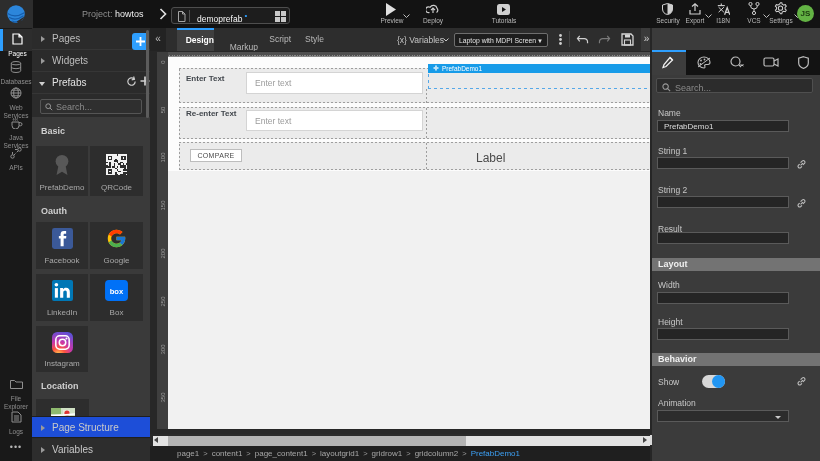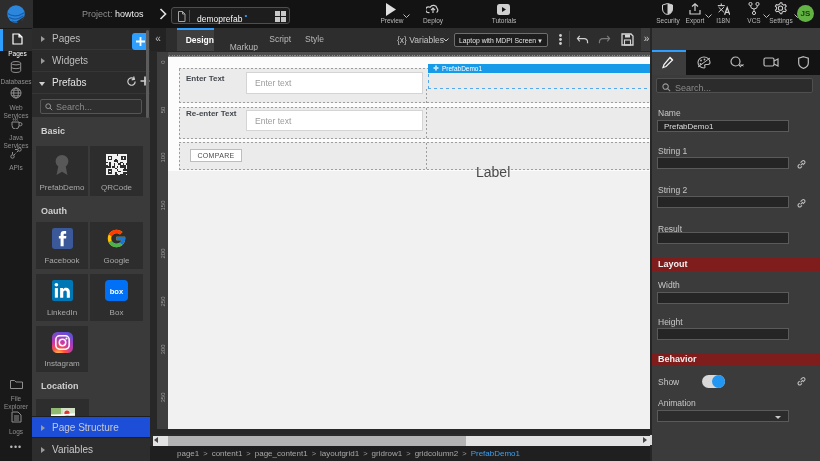--- a/index.html
+++ b/index.html
@@ -57,21 +57,21 @@
   #hscroll { position:absolute; left:0; top:406px; width:500px; height:12px; background:#2a2a2a; }
   #bcrumb { position:absolute; left:0; top:418px; width:500px; height:15px; background:#1f1f1f; font-size:8px; color:#a8a8a8; line-height:15px; white-space:nowrap; }
   .bsep { margin:0 4px; color:#9a9a9a; font-size:7.5px; }
 
   
   #rpanel { position:absolute; left:650px; top:28px; width:170px; height:433px; background:#3b3b3b; }
   #rp-head { position:absolute; left:0; top:0; width:170px; height:22px; background:#333333; color:#e8e8e8; font-size:9px; line-height:22px; }
   #rp-tabs { position:absolute; left:0; top:22px; width:170px; height:25px; background:#131313; }
   .rp-lbl { position:absolute; left:8px; font-size:8.5px; color:#c7c7c7; }
   .rp-input { position:absolute; left:7px; width:132px; height:12px; background:#252525; border:1px solid #5a5a5a; color:#ddd; font-size:8px; }
-  .rp-sec { position:absolute; left:0; width:170px; height:13px; background:#7f1d1d; color:#f0f0f0; font-size:9px; font-weight:bold; line-height:13px; }
+  .rp-sec { position:absolute; left:0; width:170px; height:13px; background:#737373; color:#f0f0f0; font-size:9px; font-weight:bold; line-height:13px; }
 </style>
 </head>
 <body>
 <div id="topbar">
   <div id="logo">
     <svg width="20" height="20" style="position:absolute;left:6px;top:4px" viewBox="0 0 24 24">
       <circle cx="12" cy="12" r="10.5" fill="#2c86db"></circle>
       <path d="M2 11.5 Q 11 17.5 22 10.5" stroke="#165ead" stroke-width="1.5" fill="none"></path>
       <path d="M3.5 16 Q 12 21 21 14.2" stroke="#165ead" stroke-width="1.5" fill="none"></path>
       <path d="M7.5 20.3 Q 13 23.3 18.5 18.6" stroke="#165ead" stroke-width="1.4" fill="none"></path>
@@ -466,21 +466,21 @@
     <div class="dashedbox" style="left:11px;top:50px;right:-2px;height:32px;"></div>
     <div class="dashedbox" style="left:11px;top:85px;right:-2px;height:28px;"></div>
     <div class="vdash" style="left:258px;top:31px;height:15px;"></div>
     <div class="vdash" style="left:258px;top:51px;height:30px;"></div>
     <div class="vdash" style="left:258px;top:86px;height:26px;"></div>
     <div class="abs" style="left:18px;top:17px;font-size:8px;font-weight:bold;color:#41464c;">Enter Text</div>
     <div class="form-input" style="left:78px;top:15px;width:177px;height:22px;line-height:21px;"><span style="margin-left:8px;">Enter text</span></div>
     <div class="abs" style="left:18px;top:52px;font-size:8px;font-weight:bold;color:#41464c;">Re-enter Text</div>
     <div class="form-input" style="left:78px;top:53px;width:177px;height:21px;line-height:20px;"><span style="margin-left:8px;">Enter text</span></div>
     <div class="abs" style="left:22px;top:92px;width:52px;height:13px;background:#fff;border:1px solid #bdbdbd;font-size:7px;letter-spacing:0.3px;color:#4a4a4a;text-align:center;line-height:12px;">COMPARE</div>
-    <div class="abs" style="left:263px;top:107px;font-size:14px;color:#4a4a4a;padding-left:45px;">Label</div>
+    <div class="abs" style="left:263px;top:94px;font-size:12px;color:#4a4a4a;padding-left:45px;">Label</div>
 
     <div class="abs" style="left:260px;top:7px;right:-2px;height:25px;
     background-image:
       repeating-linear-gradient(90deg,#56a8e8 0 3px,rgba(0,0,0,0) 3px 6px),
       repeating-linear-gradient(0deg,#56a8e8 0 3px,rgba(0,0,0,0) 3px 6px),
       repeating-linear-gradient(0deg,#56a8e8 0 3px,rgba(0,0,0,0) 3px 6px),
       linear-gradient(#eaeaea,#eaeaea);
     background-size:100% 1px,1px 100%,1px 100%,100% 100%;
     background-position:0 100%,0 0,100% 0,0 0;
     background-repeat:no-repeat;"></div>

